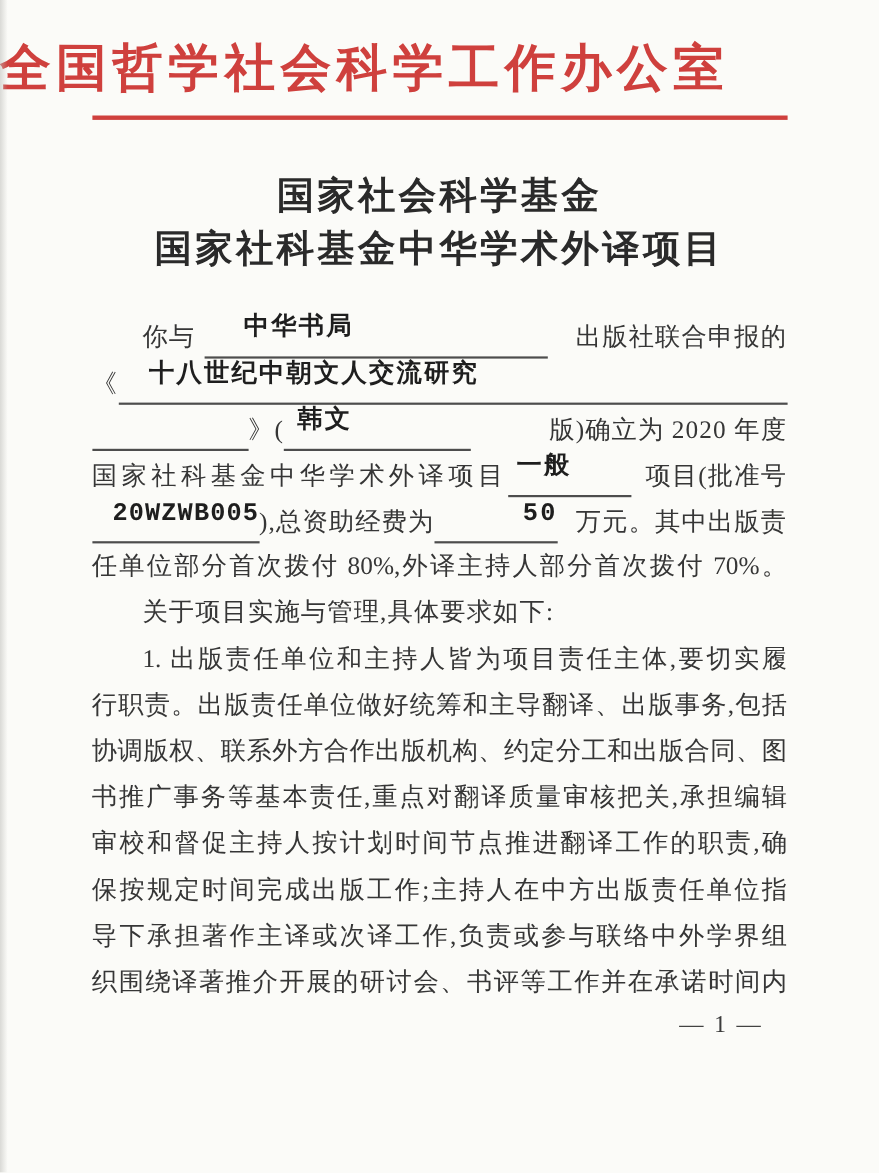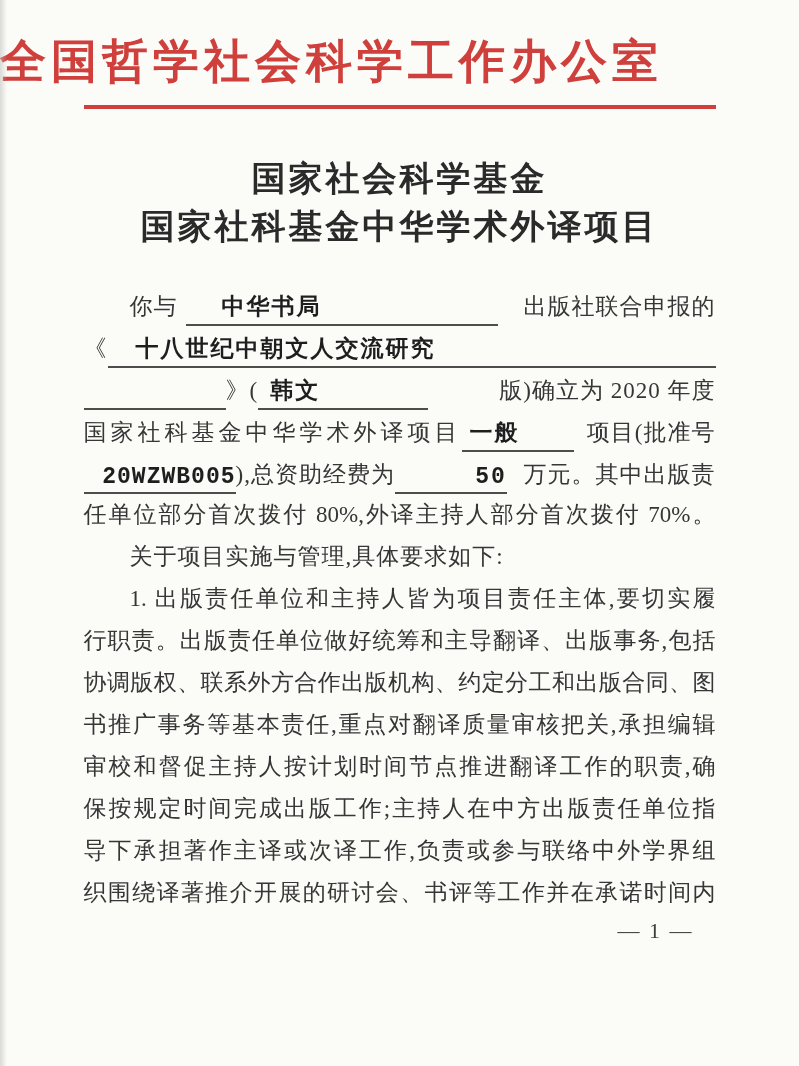--- a/index.html
+++ b/index.html
@@ -28,21 +28,21 @@
   }
   .doc-title { margin-top: 46px; text-align: center; color: #2a2a2a; }
   .doc-title .t-line {
     font-size: 34px; font-weight: bold; line-height: 48px; letter-spacing: 3px;
   }
   .body-block { width: 632px; margin: 33px auto 0; font-size: 23px; color: #363636; }
   .row { display: flex; align-items: flex-end; height: 42px; white-space: nowrap; }
   .rowtext { padding-bottom: 4px; letter-spacing: 1px; }
   .blank {
     border-bottom: 2px solid #4d4d4d;
-    padding-bottom: 2px;
+    padding-bottom: 12px;
     display: inline-block;
     box-sizing: border-box;
   }
   .fill { font-weight: 600; color: #1e1e1e; letter-spacing: 2px; }
   .push-right { margin-left: auto; margin-top: 28px; }
   .jline {
     height: 42px; line-height: 42px;
     text-align: justify; text-align-last: justify;
     white-space: nowrap;
   }

